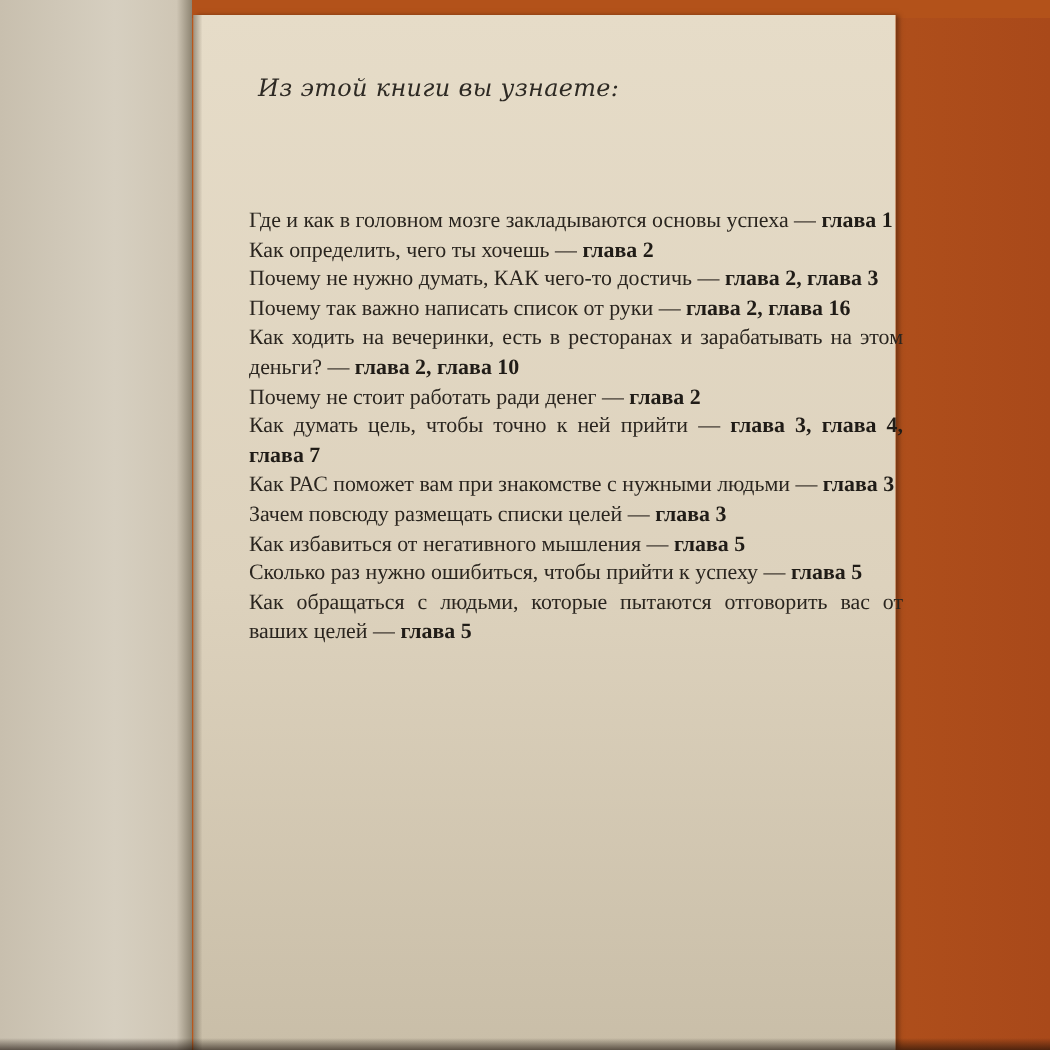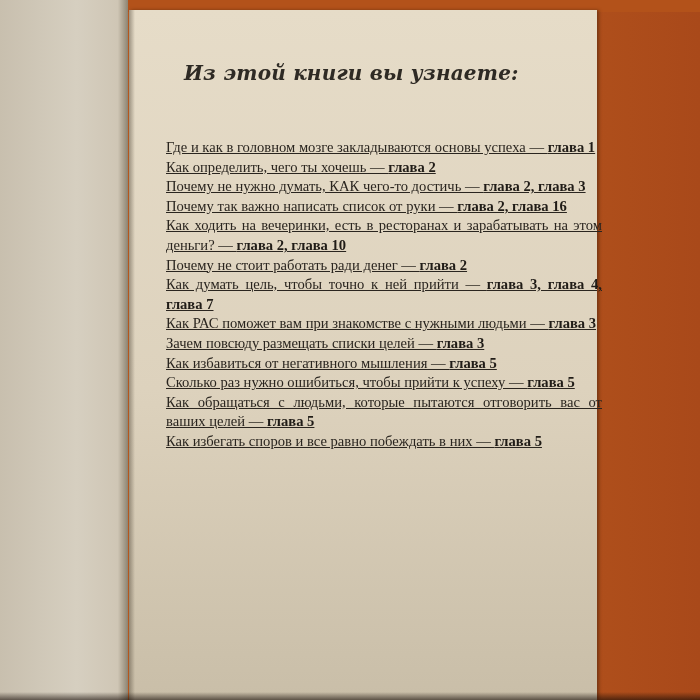--- a/index.html
+++ b/index.html
@@ -6,26 +6,26 @@
   body { width:700px; height:700px; position:relative; overflow:hidden;
     background: linear-gradient(90deg, #b5531c 0%, #c0601f 40%, #a9491a 100%); }
   .wood-top { position:absolute; left:0; top:0; width:700px; height:12px; background:#b3521a; }
   .left-page { position:absolute; left:0; top:0; width:128px; height:700px;
     background: linear-gradient(90deg, #c8bfae 0%, #d6cfc0 60%, #cfc6b5 92%, #8d8472 100%); }
   .page { position:absolute; left:129px; top:10px; width:468px; height:690px;
     background: linear-gradient(180deg, #e6dcc8 0%, #ddd2bd 55%, #c9bea8 100%);
     box-shadow: 2px 0 3px rgba(60,30,10,0.5); }
   .page::before { content:""; position:absolute; left:0; top:0; width:6px; height:100%;
     background: linear-gradient(90deg, rgba(70,60,45,0.45), rgba(0,0,0,0)); }
-  .title { position:absolute; left:39px; top:35px; margin:16px;
-    font-family:"DejaVu Serif", serif; font-style:italic; font-weight:bold;
-    font-size:20px; color:#2e2a24; letter-spacing:0.2px; }
+  .title { position:absolute; left:39px; top:35px; margin:4px;
+    font-family:"DejaVu Serif", serif; font-style:italic; font-weight:normal;
+    font-size:16px; color:#2e2a24; letter-spacing:0.2px; }
   .list { position:absolute; left:37px; top:128px; width:436px; margin:0; padding:0; list-style:none;
     font-family:"Liberation Serif", serif; font-size:14.6px; line-height:19.6px; color:#2a251f; }
-  .list li { margin:0; padding:0; text-align:justify;text-decoration:underline; }
+  .list li { margin:0; padding:0; text-align:justify; }
   .list b { font-weight:bold; color:#201c17; }
   .shadow-bottom { position:absolute; left:0; bottom:0; width:700px; height:8px; background:linear-gradient(180deg, rgba(0,0,0,0), rgba(20,10,5,0.6)); }
 </style>
 </head>
 <body>
 
 <div class="wood-top"></div>
 <div class="left-page"></div>
 
 <div class="page">
@@ -36,17 +36,16 @@
     <li><span>Почему не нужно думать, КАК чего-то достичь — </span><b>глава 2, глава 3</b></li>
     <li><span>Почему так важно написать список от руки — </span><b>глава 2, глава 16</b></li>
     <li><span>Как ходить на вечеринки, есть в ресторанах и зарабатывать на этом деньги? — </span><b>глава 2, глава 10</b></li>
     <li><span>Почему не стоит работать ради денег — </span><b>глава 2</b></li>
     <li><span>Как думать цель, чтобы точно к ней прийти — </span><b>глава 3, глава 4, глава 7</b></li>
     <li><span>Как РАС поможет вам при знакомстве с нужными людьми — </span><b>глава 3</b></li>
     <li><span>Зачем повсюду размещать списки целей — </span><b>глава 3</b></li>
     <li><span>Как избавиться от негативного мышления — </span><b>глава 5</b></li>
     <li><span>Сколько раз нужно ошибиться, чтобы прийти к успеху — </span><b>глава 5</b></li>
     <li><span>Как обращаться с людьми, которые пытаются отговорить вас от ваших целей — </span><b>глава 5</b></li>
-    <li><span>Как избегать споров и все равно побеждать в них — </span><b>глава 5</b></li>
   </ul>
 </div>
 
 <div class="shadow-bottom"></div>
 
 </body></html>

